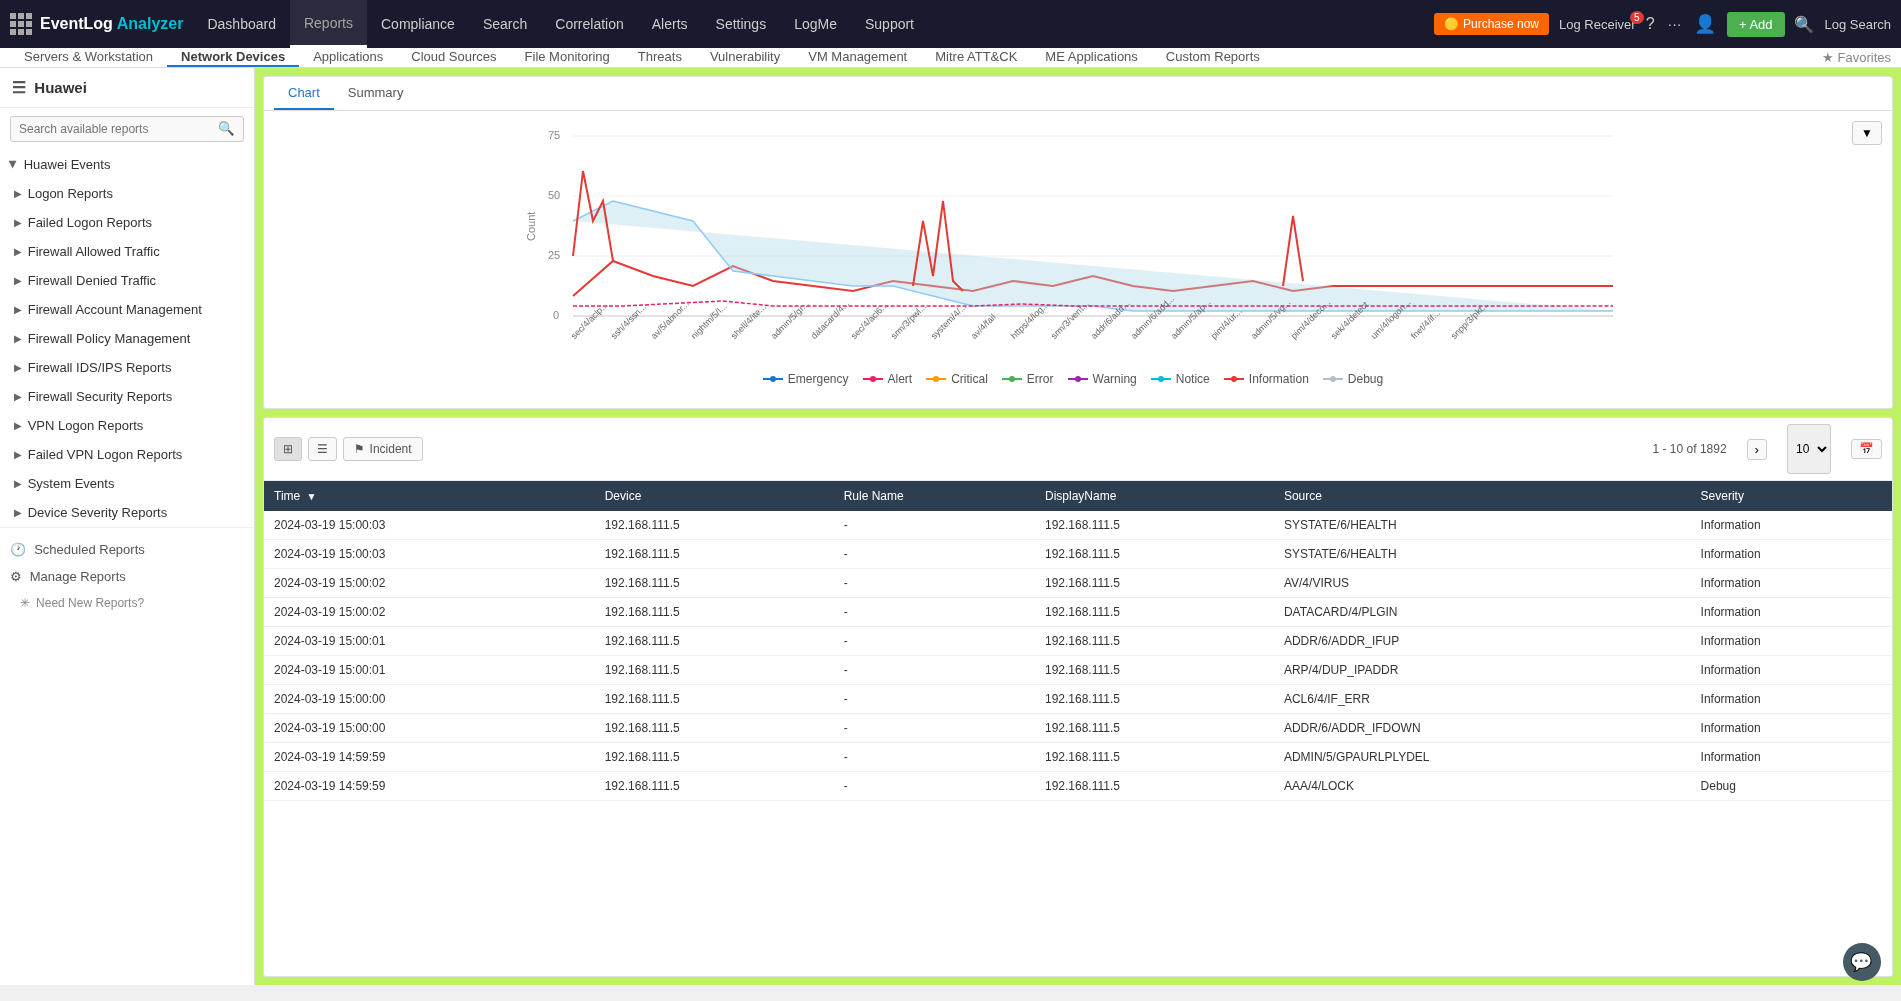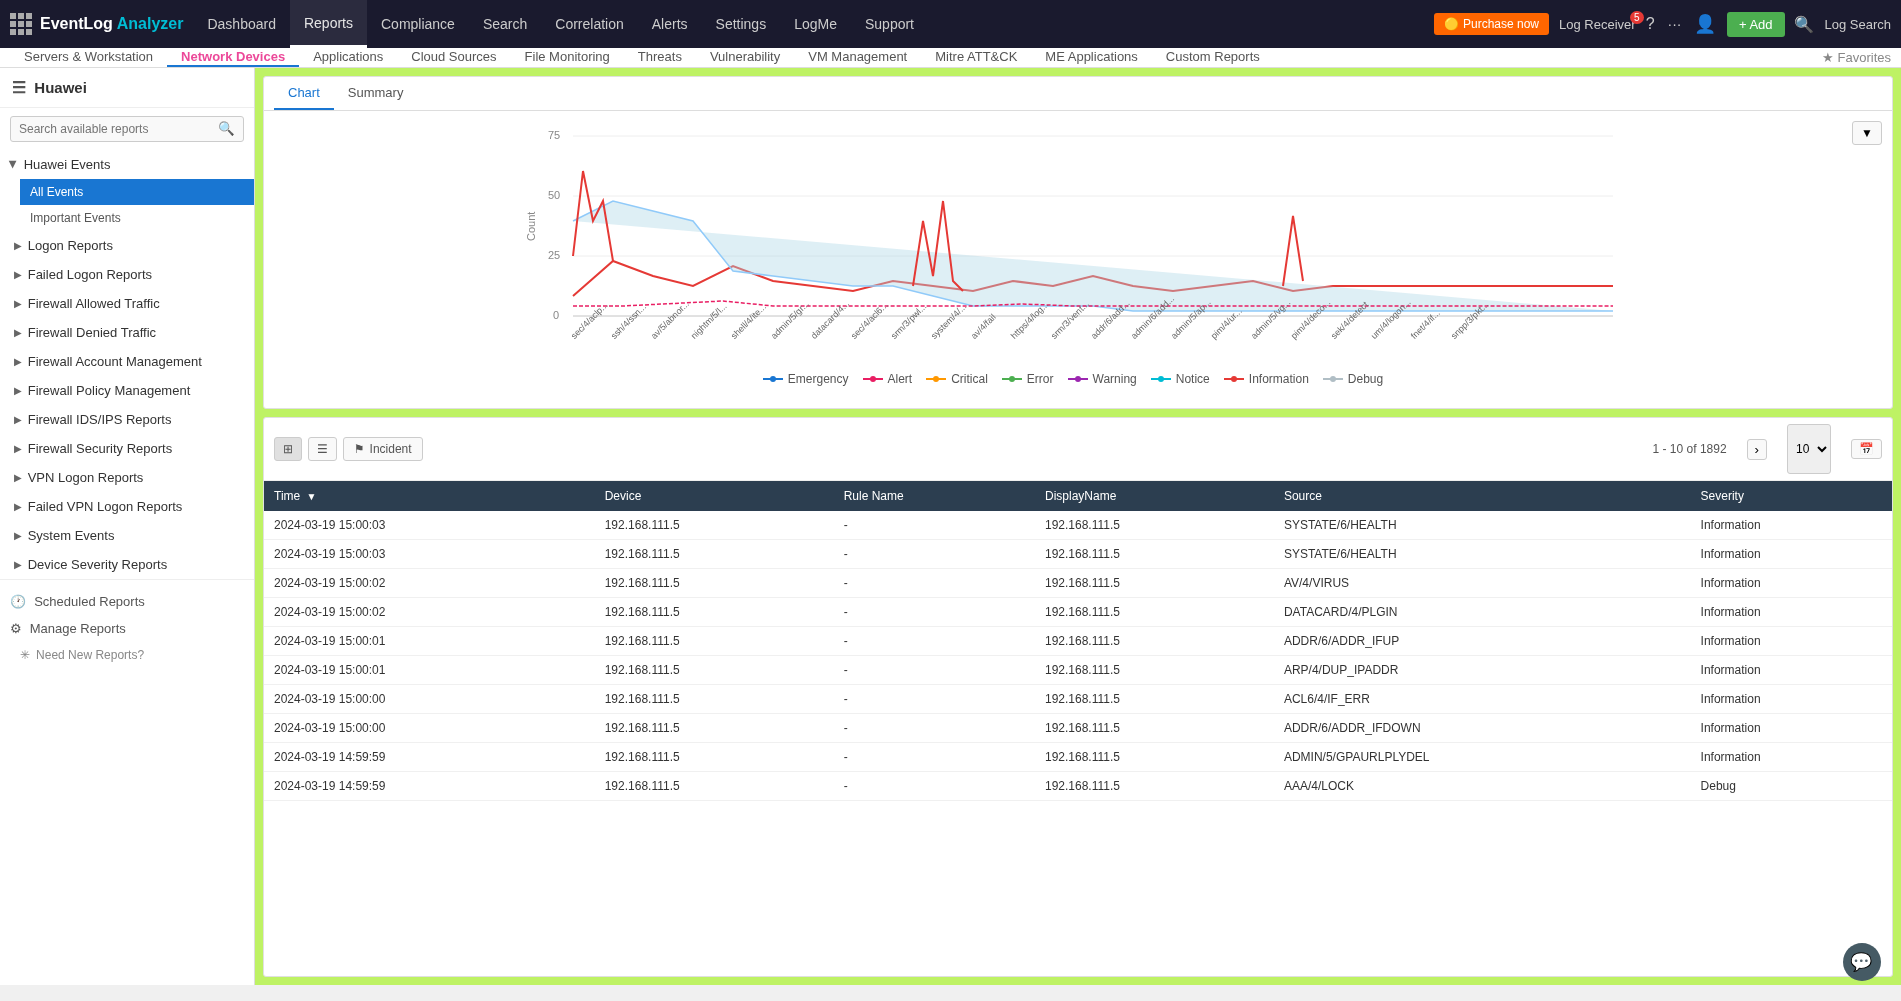--- a/index.html
+++ b/index.html
@@ -50,21 +50,21 @@
       height: 100%;
       display: flex;
       align-items: center;
       cursor: pointer;
       color: #ccc;
       font-size: 14px;
       white-space: nowrap;
     }
     .nav-item.active {
       border-bottom: 3px solid #fff;
-      color: #e5e5e5;
+      color: #a3a3a3;
       background: rgba(255,255,255,0.08);
       text-align: center;
     }
     .top-right {
       display: flex;
       align-items: center;
       gap: 10px;
       margin-left: auto;
     }
     .purchase-btn {
@@ -140,21 +140,21 @@
       height: 100%;
       display: flex;
       align-items: center;
       cursor: pointer;
       color: #555;
       font-size: 13px;
       white-space: nowrap;
       border-bottom: 2px solid transparent;
     }
     .sub-nav-item.active {
-      color: #ec4899;
+      color: #404040;
       border-bottom: 2px solid #1976d2;
       font-weight: bold;
     }
     .favorites-btn {
       margin-left: auto;
       color: #888;
       font-size: 13px;
       cursor: pointer;
       display: flex;
       align-items: center;
@@ -535,24 +535,20 @@
     </div>
     <div class="search-box">
       <input type="text" placeholder="Search available reports" style="">
       <button>🔍</button>
     </div>
 
     <div class="sidebar-section">
       <div class="sidebar-section-header expanded">
         <span class="arrow">▶</span>
         <span>Huawei Events</span>
-      </div>
-      <div class="sidebar-sub-items">
-        <div class="sidebar-sub-item active">All Events</div>
-        <div class="sidebar-sub-item">Important Events</div>
       </div>
     </div>
 
     <div class="sidebar-item">
       <span class="arrow">▶</span>
       <span>Logon Reports</span>
     </div>
     <div class="sidebar-item">
       <span class="arrow">▶</span>
       <span>Failed Logon Reports</span>

